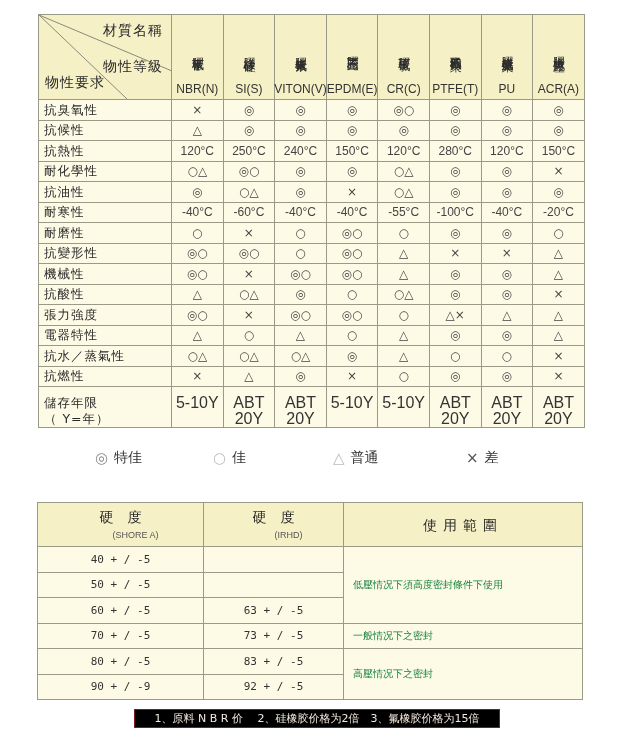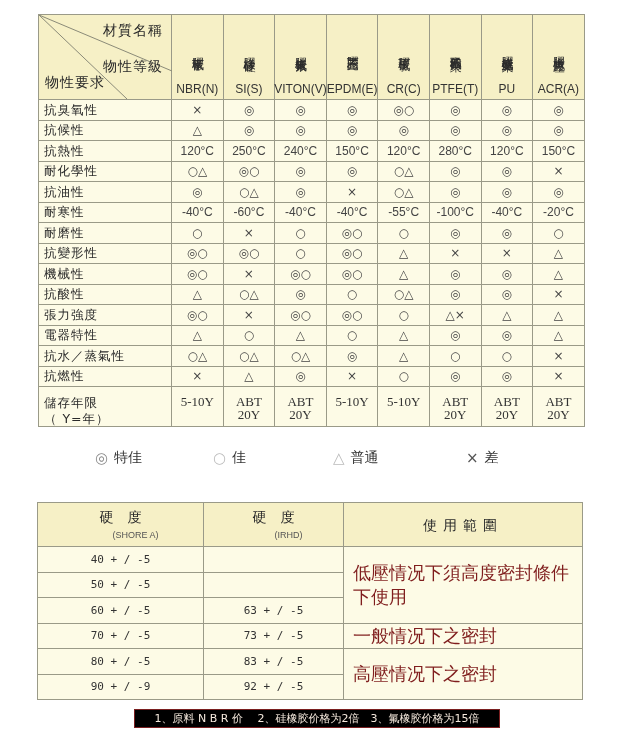--- a/index.html
+++ b/index.html
@@ -28,42 +28,42 @@
   .matname .cn { writing-mode:vertical-rl; font-size:12px; letter-spacing:-1px; margin-top:3px; line-height:1.1; flex:1; }
   .matname .code { font-size:12px; color:#333; margin-bottom:4px; font-family:"Liberation Sans", sans-serif;text-align:center; }
   .prop-row { height:20.5px; }
   .prop-row td.name { text-align:left; padding-left:5px; font-size:12.5px; letter-spacing:1px; }
   .prop-row td.v { font-size:12px; color:#444; }
   .sym { font-size:13px; color:#666; font-family:"DejaVu Sans", sans-serif; letter-spacing:0; }
   .temp { font-size:12px; color:#333; font-family:"Liberation Sans", sans-serif; }
   .store-row { height:40px; }
   .store-row td { vertical-align:top; padding-top:8px !important; }
   .store-row td.name { text-align:left; padding-left:5px !important; font-size:12.5px; line-height:1.25; letter-spacing:1px; }
-  .store-row td.v { font-family:Liberation Serif, serif; font-size:13px; color:#333; }
+  .store-row td.v { font-family:Liberation Sans, sans-serif; font-size:16px; color:#333; }
 
   .legend { position:absolute; top:449px; left:0; width:620px; height:22px; font-size:14px; color:#333; }
   .legend .item { position:absolute; top:0; display:flex; align-items:center; gap:6px; }
   .legend .g { color:#888; font-size:15px; }
 
   .hard {
     position:absolute; left:37px; top:502px; width:545px;
     border-collapse:collapse; table-layout:fixed; background:#fdfbe6;
   }
   .hard td, .hard th { border:1px solid #9a9a88; padding:0; text-align:center; vertical-align:middle; font-weight:normal; }
   .hard col.c1 { width:166px; }
   .hard col.c2 { width:140px; }
   .hard col.c3 { width:239px; }
   .hard .hrow { height:44px; }
   .hard .hrow th { background:#f6f0c6; }
   .hard .ht { font-size:14px; letter-spacing:14px; display:block; margin-left:14px; }
   .hard .hs { font-size:9px; color:#555; display:block; margin-top:3px; font-family:"Liberation Sans", sans-serif;padding-left:30px; }
   .hard .hu { font-size:14px; letter-spacing:6px; }
   .hard .drow { height:25.5px; }
   .hard .num { font-family:"DejaVu Sans Mono", monospace; font-size:11px; color:#333; }
-  .hard .use { text-align:left; padding-left:9px; font-size:18px; color:#7f1d1d;margin-top:36px; }
+  .hard .use { text-align:left; padding-left:9px; font-size:10px; color:#15803d;margin-top:36px; }
 
   .note {
     position:absolute; left:134px; top:709px; width:364px; height:17px;
     background:#000000; color:#f4e8dc; font-size:11px; text-align:center; line-height:17px;
     font-family:"DejaVu Sans", sans-serif; border:1px solid #7a1f20;
   }
 </style>
 </head>
 <body>
 

